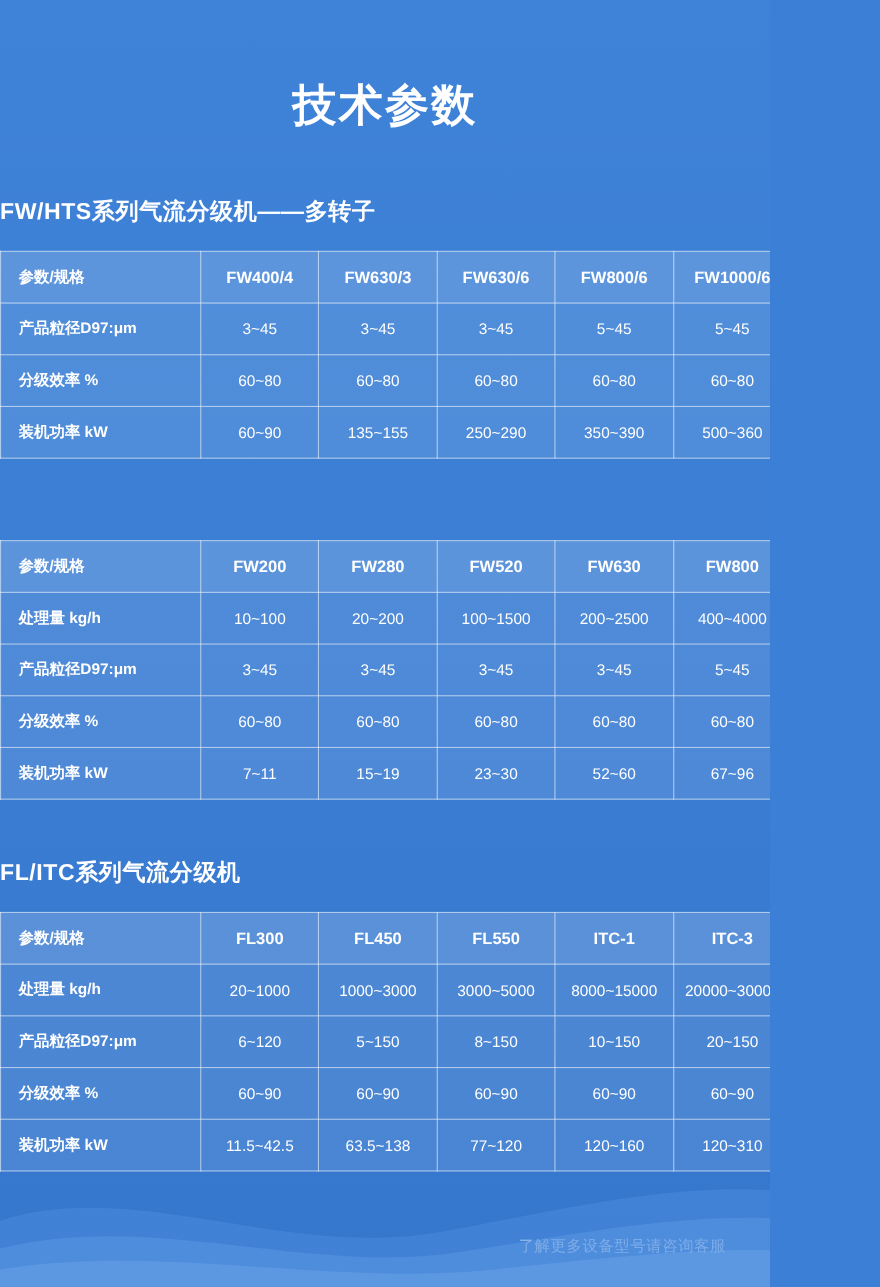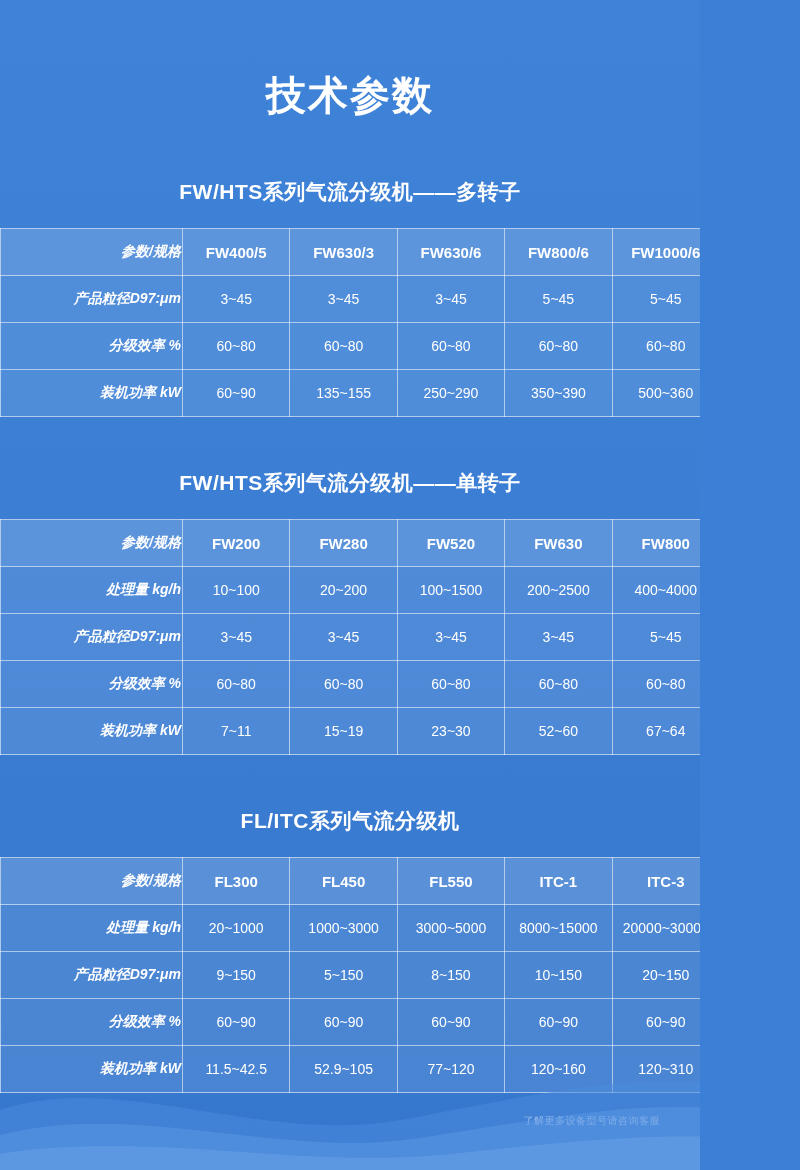--- a/index.html
+++ b/index.html
@@ -37,21 +37,21 @@
     font-weight: bold;
     letter-spacing: 2px;
     padding-top: 68px;
     margin: 0;
     color: #ffffff;
   }
   .section {
     margin-top: 0;
   }
   .section-title {
-    text-align: center;
+    text-align: left;
     font-size: 21px;
     font-weight: bold;
     color: #ffffff;
     margin: 0;
     letter-spacing: 0.5px;
   }
   .sec1 { padding-top: 55px; }
   .sec2 { padding-top: 52px; }
   .sec3 { padding-top: 52px; }
 
@@ -68,59 +68,58 @@
   table.spec td {
     border: 1px solid rgba(255,255,255,0.55);
     height: 44px;
     text-align: center;
     vertical-align: middle;
     font-size: 14px;
     color: #ffffff;
     font-weight: normal;
   }
   table.spec tr td:first-child {
-    text-align: right;
+    text-align: left;
     padding-left: 16px;
     font-weight: bold;
     font-size: 14px;
     width: 164px;
-    font-style: italic;
   }
   table.spec tr.head td {
     font-weight: bold;
     font-size: 15px;
     background: rgba(255,255,255,0.08);
   }
   table.spec tr.head td:first-child {
     font-size: 14px;
   }
   .footer-note {
     position: absolute;
     right: 40px;
-    bottom: 42px;
-    font-size: 10px;
+    bottom: 28px;
+    font-size: 14px;
     color: #ffffff;
     letter-spacing: 0.5px;
   }
 </style>
 </head>
 <body>
 
 <div class="page">
 
   <h1 class="page-title">技术参数</h1>
 
   <div class="section sec1">
     <h2 class="section-title">FW/HTS系列气流分级机——多转子</h2>
     <div class="table-wrap">
       <table class="spec">
         <tbody>
           <tr class="head">
             <td>参数/规格</td>
-            <td>FW400/5</td>
+            <td>FW400/4</td>
             <td>FW630/3</td>
             <td>FW630/6</td>
             <td>FW800/6</td>
             <td>FW1000/6</td>
           </tr>
           <tr>
             <td>产品粒径D97:μm</td>
             <td>3~45</td>
             <td>3~45</td>
             <td>3~45</td>
@@ -142,21 +141,20 @@
             <td>250~290</td>
             <td>350~390</td>
             <td>500~360</td>
           </tr>
         </tbody>
       </table>
     </div>
   </div>
 
   <div class="section sec2">
-    <h2 class="section-title">FW/HTS系列气流分级机——单转子</h2>
     <div class="table-wrap">
       <table class="spec">
         <tbody>
           <tr class="head">
             <td>参数/规格</td>
             <td>FW200</td>
             <td>FW280</td>
             <td>FW520</td>
             <td>FW630</td>
             <td>FW800</td>
@@ -184,21 +182,21 @@
             <td>60~80</td>
             <td>60~80</td>
             <td>60~80</td>
           </tr>
           <tr>
             <td>装机功率 kW</td>
             <td>7~11</td>
             <td>15~19</td>
             <td>23~30</td>
             <td>52~60</td>
-            <td>67~64</td>
+            <td>67~96</td>
           </tr>
         </tbody>
       </table>
     </div>
   </div>
 
   <div class="section sec3">
     <h2 class="section-title">FL/ITC系列气流分级机</h2>
     <div class="table-wrap">
       <table class="spec">
@@ -214,38 +212,38 @@
           <tr>
             <td>处理量 kg/h</td>
             <td>20~1000</td>
             <td>1000~3000</td>
             <td>3000~5000</td>
             <td>8000~15000</td>
             <td>20000~30000</td>
           </tr>
           <tr>
             <td>产品粒径D97:μm</td>
-            <td>9~150</td>
+            <td>6~120</td>
             <td>5~150</td>
             <td>8~150</td>
             <td>10~150</td>
             <td>20~150</td>
           </tr>
           <tr>
             <td>分级效率 %</td>
             <td>60~90</td>
             <td>60~90</td>
             <td>60~90</td>
             <td>60~90</td>
             <td>60~90</td>
           </tr>
           <tr>
             <td>装机功率 kW</td>
             <td>11.5~42.5</td>
-            <td>52.9~105</td>
+            <td>63.5~138</td>
             <td>77~120</td>
             <td>120~160</td>
             <td>120~310</td>
           </tr>
         </tbody>
       </table>
     </div>
   </div>
 
   <div class="footer-note">了解更多设备型号请咨询客服</div>

